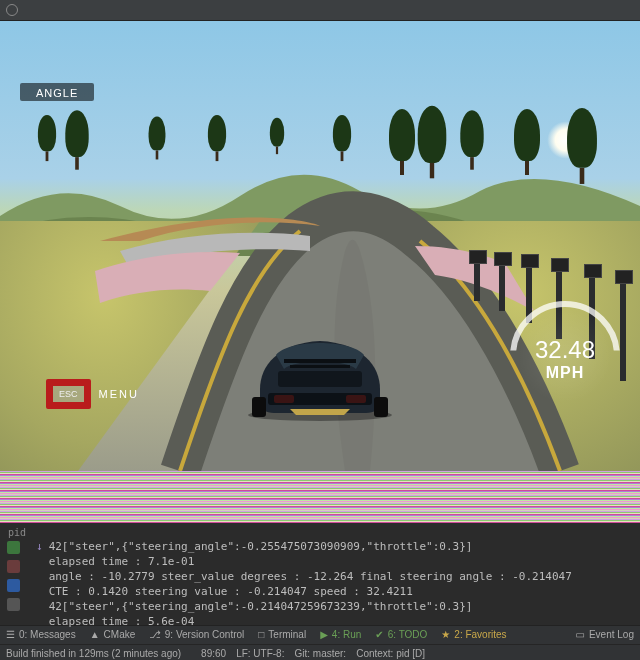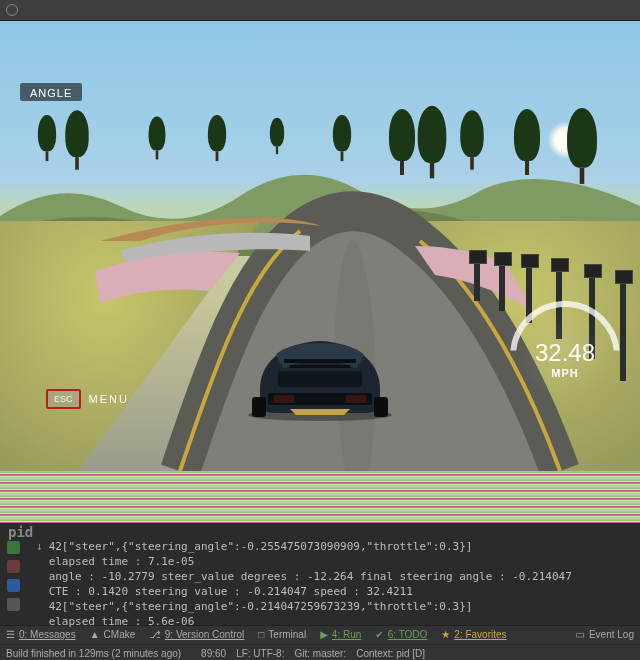--- a/index.html
+++ b/index.html
@@ -18,48 +18,48 @@
   .grass-right{position:absolute;right:0;top:200px;width:300px;height:250px;background:radial-gradient(ellipse at 60% 30%, #c7c56b 0%, #a5a760 55%, #8a8f57 100%);clip-path:polygon(0 0,100% 0,100% 100%,70% 100%);} 
   .tree{position:absolute;bottom:260px;width:14px;}
   .tree::before{content:"";display:block;width:26px;height:52px;background:#1c3716;border-radius:50% 50% 40% 40%;margin-left:-6px;}
   .tree::after{content:"";display:block;width:4px;height:14px;background:#3a2a1a;margin:0 auto;}
   .post{position:absolute;bottom:80px;width:6px;background:#2a2c2e;}
   .post::before{content:"";position:absolute;top:-11px;left:-5px;width:16px;height:12px;background:#222;border:1px solid #444;}
   
   .car{position:absolute;left:50%;bottom:50px;transform:translateX(-50%);}
   .car svg{display:block;}
   
-  .angle-box{position:absolute;left:20px;top:62px;color:#fff;background:rgba(0,0,0,0.55);padding:4px 10px 2px;border-radius:2px;text-align:right;}
+  .angle-box{position:absolute;left:20px;top:62px;color:#fff;background:rgba(0,0,0,0.55);padding:4px 16px 2px;border-radius:2px;text-align:right;}
   .angle-box .lbl{font-size:11px;letter-spacing:1px;}
   .angle-box .val{font-size:26px;font-weight:400;}
   .mode{position:absolute;left:108px;top:70px;color:#fff;font-size:22px;font-weight:bold;text-shadow:0 0 4px rgba(0,0,0,.4);}
   .menu-btn{position:absolute;left:46px;bottom:62px;display:flex;align-items:center;gap:8px;color:#fff;}
-  .menu-key{border:2px solid #b91c1c;background:rgba(160,160,160,.45);color:#eee;font-size:9px;padding:3px 6px;border-radius:2px;}
+  .menu-key{border:7px solid #b91c1c;background:rgba(160,160,160,.45);color:#eee;font-size:9px;padding:3px 6px;border-radius:2px;}
   .menu-text{font-size:11px;letter-spacing:2px;}
   .speedo{position:absolute;right:20px;bottom:60px;width:110px;height:110px;border-radius:50%;background:radial-gradient(circle,rgba(255,255,255,.1) 0%, rgba(255,255,255,0) 60%);display:flex;flex-direction:column;align-items:center;justify-content:center;color:#fff;text-align:center;}
   .speedo::before{content:"";position:absolute;inset:0;border-radius:50%;border:6px solid rgba(255,255,255,.75);clip-path:polygon(0 0,100% 0,100% 45%,0 45%);}
   .speedo .val{font-size:24px;font-weight:500;margin-top:6px;}
-  .speedo .unit{font-size:11px;font-weight:bold;letter-spacing:1px;margin-top:0;}
+  .speedo .unit{font-size:16px;font-weight:bold;letter-spacing:1px;margin-top:0;}
   
   .stripes{height:52px;width:640px;background:
     repeating-linear-gradient(0deg,
       #d04a9b 0 1px,#e6e0c0 1px 2px,#8cc96f 2px 3px,#cfa1e4 3px 4px,#d3d3b9 4px 5px,#ef9ad0 5px 6px,#bdeaa1 6px 7px,#b07dd6 7px 8px);
   }
   
   .console{background:#2b2b2b;color:#a9b7c6;font:11px/15px Menlo,Consolas,monospace;padding:2px 8px 0 8px;height:100px;position:relative;}
-  .console .tabstrip{display:flex;align-items:flex-start;gap:6px;color:#888;font-size:14px;height:14px;font-weight:bold;}
+  .console .tabstrip{display:flex;align-items:flex-start;gap:6px;color:#888;font-size:10px;height:14px;}
   .console .gutter{position:absolute;left:0;top:16px;bottom:0;width:26px;display:flex;flex-direction:column;align-items:center;gap:6px;padding-top:2px;}
   .gut-ic{width:13px;height:13px;border-radius:2px;}
   .g-play{background:#3c763d;} .g-stop{background:#6a3c3c;} .g-pause{background:#2d5aa0;} .g-step{background:#555;}
   .console pre{margin:0 0 0 28px;white-space:pre;color:#bdbdbd;}
   .console .num{color:#9686c0;margin-right:6px;}
   
   .footer{height:18px;background:#313335;color:#aaa;font:10px/18px Arial;display:flex;align-items:center;padding:0 6px;gap:14px;border-top:1px solid #222;white-space:nowrap;overflow:hidden;}
   .footer .item{display:flex;align-items:center;gap:4px;}
-  .footer .u{text-decoration:underline;}
+  .footer .u{}
   .footer .sep{flex:1;}
   .footer2{height:18px;background:#313335;color:#aaa;font:10px/18px Arial;display:flex;align-items:center;padding:0 6px;gap:10px;border-top:1px solid #252525;white-space:nowrap;overflow:hidden;}
   .col-green{color:#6a9f56;} .col-yellow{color:#c9a84a;}
 </style>
 </head>
 <body>
 
 <div class="titlebar">
   <span class="circle"></span>
 </div>
@@ -149,25 +149,25 @@
   <div class="tabstrip">
     <span>pid</span>
   </div>
   <div class="gutter">
     <div class="gut-ic g-play"></div>
     <div class="gut-ic g-stop"></div>
     <div class="gut-ic g-pause"></div>
     <div class="gut-ic g-step"></div>
   </div>
   <pre><span class="num">↓</span><span>42["steer",{"steering_angle":-0.255475073090909,"throttle":0.3}]</span>
-<span class="num"> </span><span>elapsed time : 7.1e-05</span>
+<span class="num"> </span><span>elapsed time : 7.1e-01</span>
 <span class="num"> </span><span>angle : -10.2779 steer_value degrees : -12.264 final steering angle : -0.214047</span>
 <span class="num"> </span><span>CTE : 0.1420 steering value : -0.214047 speed : 32.4211</span>
 <span class="num"> </span><span>42["steer",{"steering_angle":-0.214047259673239,"throttle":0.3}]</span>
-<span class="num"> </span><span>elapsed time : 5.6e-06</span></pre>
+<span class="num"> </span><span>elapsed time : 5.6e-04</span></pre>
 </div>
 
 <div class="footer">
   <span class="item">☰ <span class="u">0: Messages</span></span>
   <span class="item">▲ <span>CMake</span></span>
   <span class="item">⎇ <span class="u">9: Version Control</span></span>
   <span class="item">□ <span>Terminal</span></span>
   <span class="item col-green">▶ <span class="u">4: Run</span></span>
   <span class="item col-green">✔ <span class="u">6: TODO</span></span>
   <span class="item col-yellow">★ <span class="u">2: Favorites</span></span>

